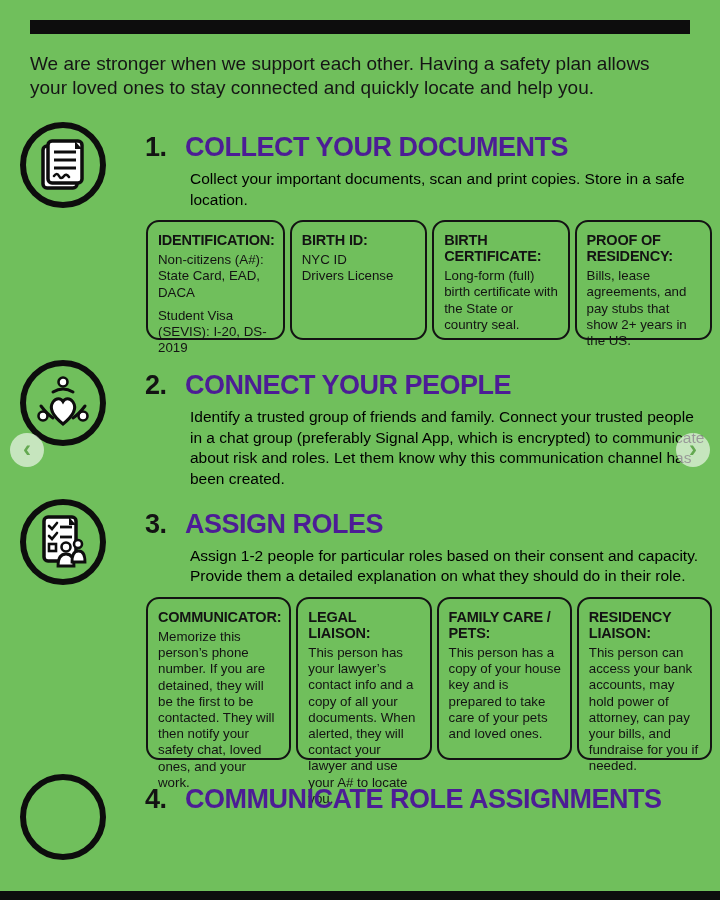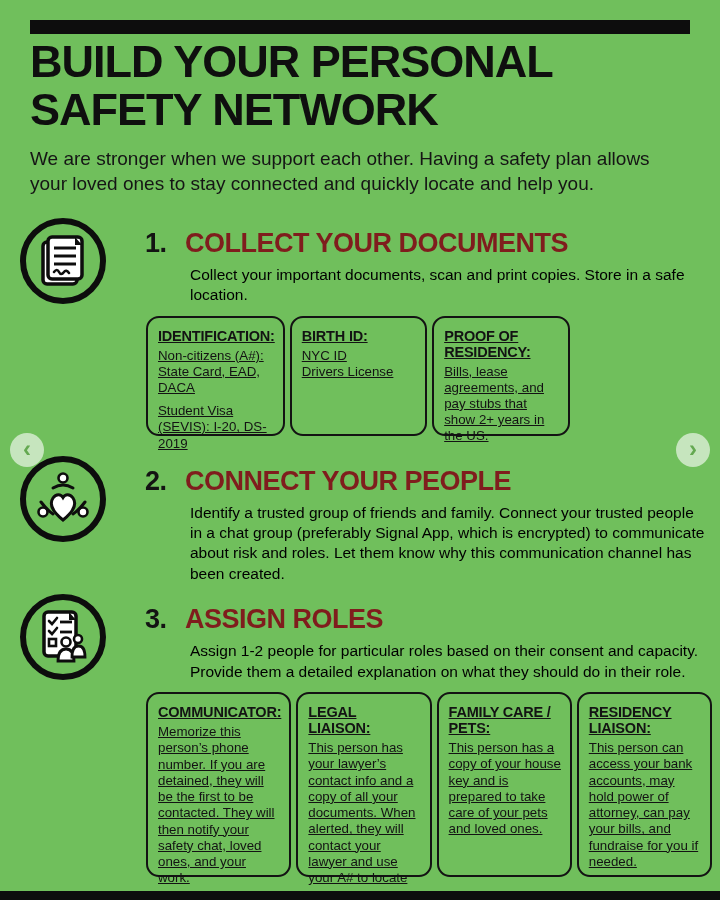--- a/index.html
+++ b/index.html
@@ -26,37 +26,36 @@
   .section { display:flex; align-items:flex-start; }
   .icon-col { width:145px; flex:none; }
   .icon-circle {
     width:86px; height:86px; margin-left:20px; border:6px solid #0d0d0d;
     border-radius:50%; display:flex; align-items:center; justify-content:center;
     background:transparent;
   }
   .content { flex:1; padding-top:10px; min-width:0; }
   .heading-row { display:flex; align-items:baseline; }
   .num { font-size:27px; font-weight:800; width:40px; flex:none; text-align:left; letter-spacing:-0.5px; }
-  h2.heading { font-size:27px; font-weight:800; letter-spacing:-0.5px; color:#7f1d1d; white-space:nowrap; }
+  h2.heading { font-size:27px; font-weight:800; letter-spacing:-0.5px; color:#4c1d95; white-space:nowrap; }
   p.desc {
     margin:6px 10px 0 45px; font-size:15.5px; line-height:1.32; font-weight:500;
     color:#000000;
   }
   .desc-narrow { max-width:530px; }
   .cards {
     display:grid; grid-template-columns:repeat(4, 1fr); gap:5px;
     margin:10px 8px 0 1px;
   }
   .card {
     border:2.5px solid #131313; border-radius:13px; padding:10px 8px 20px 10px;
     background:transparent;
-    text-decoration:underline;
   }
   .cards-docs .card { height:120px; }
-  .cards-roles .card { height:185px; }
+  .cards-roles .card { height:163px; }
   .card h3 { font-size:14.5px; font-weight:800; letter-spacing:-0.2px; margin-bottom:4px; }
   .card p { font-size:13.3px; line-height:1.22; font-weight:500; margin-bottom:7px; }
   .card p:last-child { margin-bottom:0; }
   .card p:empty { display:none; }
   .sec1 { margin-top:22px; }
   .sec2 { margin-top:20px; }
   .sec3 { margin-top:10px; }
   .sec4 { margin-top:14px; }
   .bottom-bar { position:absolute; left:0; bottom:0; width:720px; height:9px; background:#0d0d0d; }
   .nav-arrow {
@@ -76,24 +75,20 @@
 
 <button class="nav-arrow nav-prev" style="border:none;">
   <span>‹</span>
 </button>
 <button class="nav-arrow nav-next" style="border:none;">
   <span>›</span>
 </button>
 
 <div class="poster">
 
-  <h1 class="title">
-    <span>BUILD YOUR PERSONAL</span><br>
-    <span>SAFETY NETWORK</span>
-  </h1>
 
   <p class="intro">We are stronger when we support each other. Having a safety plan allows your loved ones to stay connected and quickly locate and help you.</p>
 
   <div class="section sec1">
     <div class="icon-col">
       <div class="icon-circle">
         <svg width="52" height="54" viewBox="0 0 52 54">
           <rect x="6" y="8" width="34" height="42" rx="4" fill="#ffffff" stroke="#0d0d0d" stroke-width="3.5"></rect>
           <rect x="11" y="3" width="34" height="42" rx="4" fill="#ffffff" stroke="#0d0d0d" stroke-width="3.5"></rect>
           <path d="M38 3 l7 8 h-7 z" fill="#0d0d0d"></path>
@@ -113,20 +108,24 @@
       <div class="cards cards-docs">
         <div class="card">
           <h3>IDENTIFICATION:</h3>
           <p>Non-citizens (A#): State Card, EAD, DACA</p>
           <p>Student Visa (SEVIS): I-20, DS-2019</p>
         </div>
         <div class="card">
           <h3>BIRTH ID:</h3>
           <p style="margin-bottom:0">NYC ID</p>
           <p>Drivers License</p>
+        </div>
+        <div class="card">
+          <h3>BIRTH CERTIFICATE:</h3>
+          <p>Long-form (full) birth certificate with the State or country seal.</p>
         </div>
         <div class="card">
           <h3>PROOF OF RESIDENCY:</h3>
           <p>Bills, lease agreements, and pay stubs that show 2+ years in the US.</p>
         </div>
       </div>
     </div>
   </div>
 
   <div class="section sec2">

